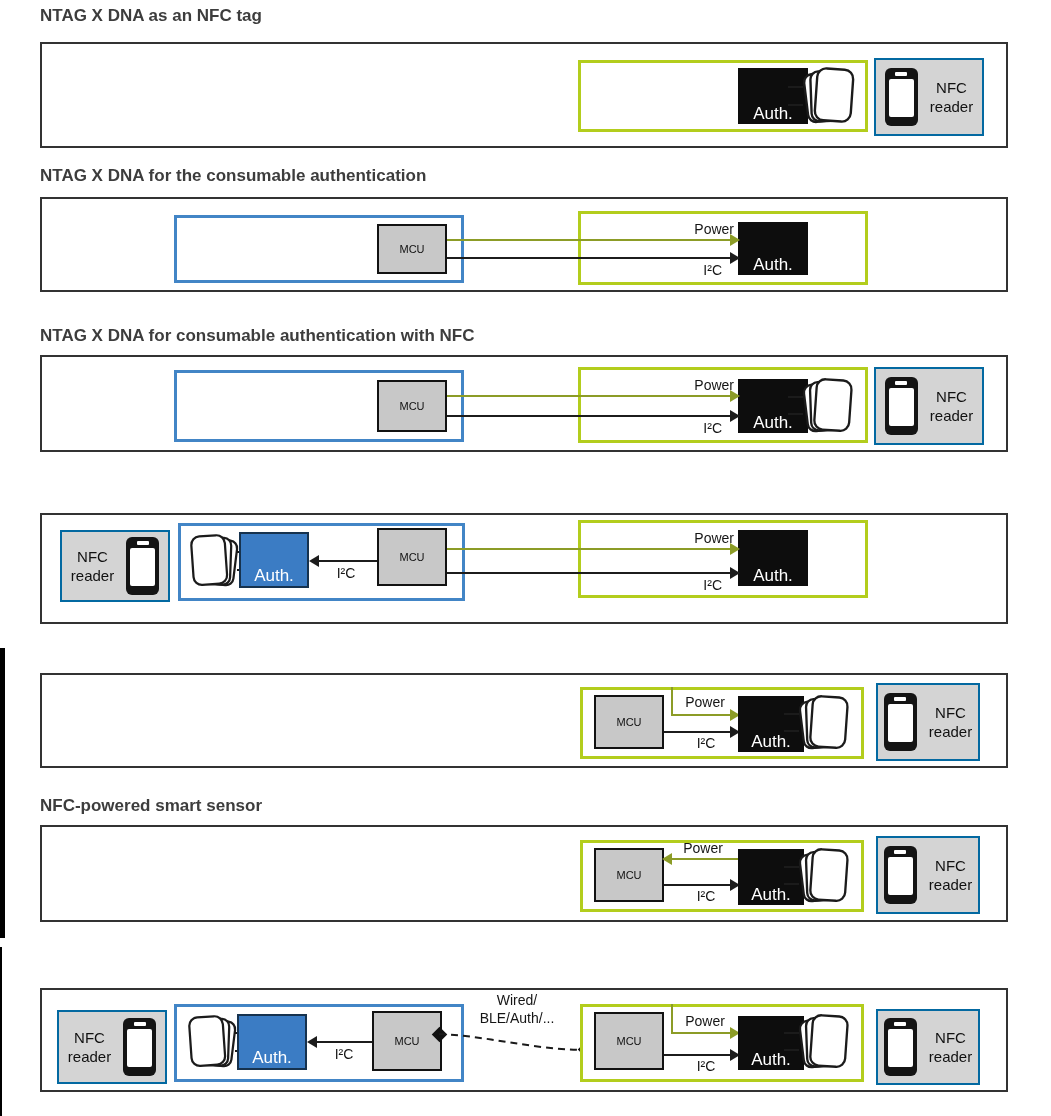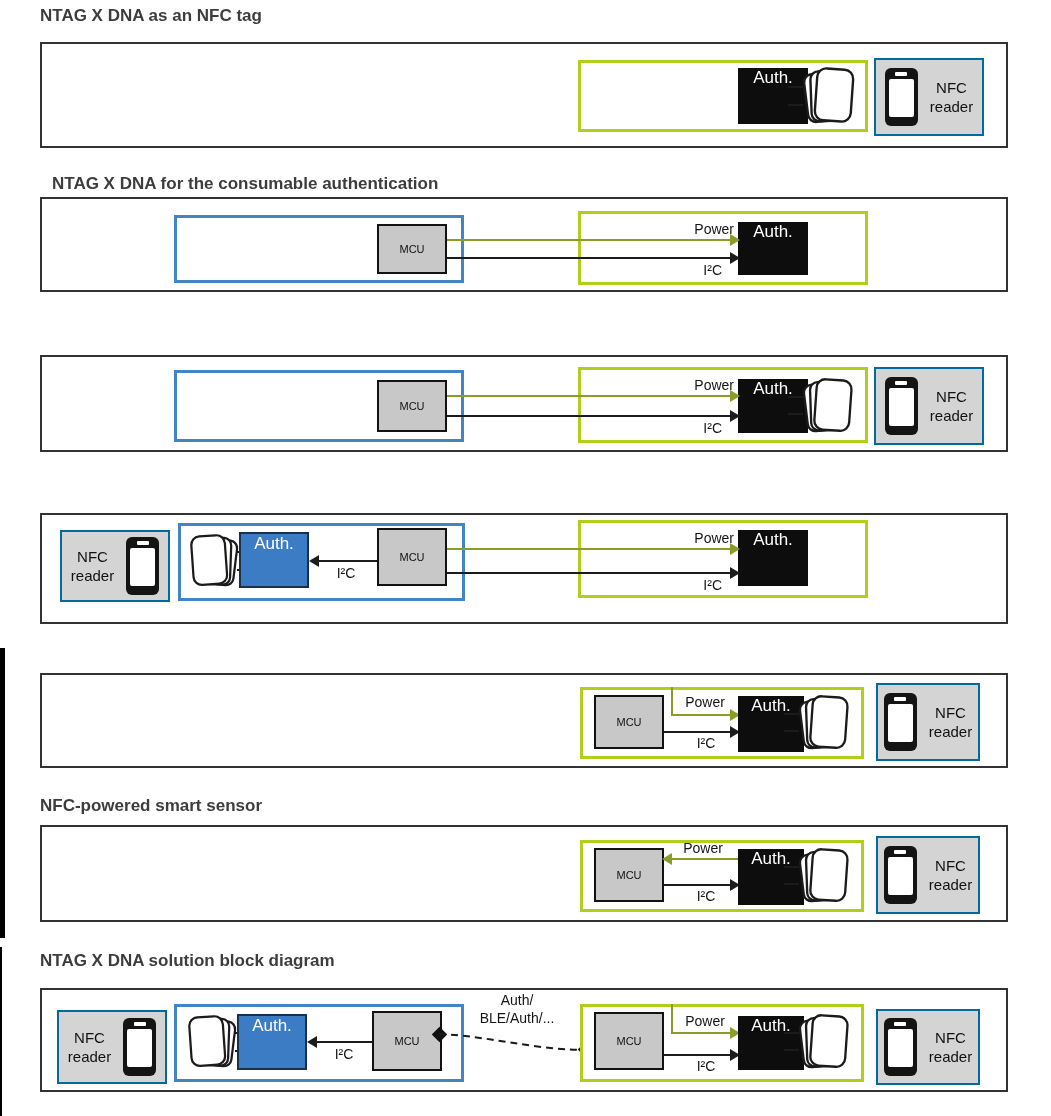--- a/index.html
+++ b/index.html
@@ -4,21 +4,21 @@
 <style>
   html,body{margin:0;padding:0;background:#fff;}
   .stage{position:relative;width:1051px;height:1116px;background:#fff;
          font-family:"Liberation Sans", sans-serif;overflow:hidden;}
   .title{position:absolute;left:40px;font-size:17px;font-weight:bold;color:#3d3d3d;white-space:nowrap;}
   .obox{position:absolute;left:40px;width:968px;border:2px solid var(--box_border);background:#fff;box-sizing:border-box;}
   .gbox{position:absolute;border:3px solid var(--lime);background:#fff;box-sizing:border-box;}
   .bbox{position:absolute;border:3px solid var(--blue_border);background:#fff;box-sizing:border-box;}
   .mcu{position:absolute;background:var(--gray_fill);border:2.5px solid #121212;box-sizing:border-box;
        display:flex;align-items:center;justify-content:center;font-size:11px;color:#111;}
-  .auth{position:absolute;background:var(--black_fill);color:#fff;display:flex;align-items:flex-start;
+  .auth{position:absolute;background:var(--black_fill);color:#fff;display:flex;align-items:flex-end;
         justify-content:center;font-size:17px;box-sizing:border-box;}
   .auth.blue{background:var(--blue_fill);border:2px solid #16324e;}
   .reader{position:absolute;background:var(--reader_fill);border:2px solid #0369a1;box-sizing:border-box;
           display:flex;align-items:center;justify-content:center;gap:12px;}
   .rlabel{font-size:15px;line-height:1.3;color:#111;text-align:center;}
   .phone{width:33px;height:58px;background:#141414;border-radius:6px;position:relative;flex:0 0 auto;}
   .phone::before{content:"";position:absolute;left:4px;right:4px;top:11px;bottom:9px;background:#fff;border-radius:2px;}
   .phone::after{content:"";position:absolute;top:4px;left:50%;transform:translateX(-50%);width:12px;height:4px;background:#fff;border-radius:1px;}
   .antenna{position:absolute;}
   .antenna svg{width:100%;height:100%;display:block;}
@@ -64,40 +64,41 @@
     </div>
     <div class="reader" style="left:832px;top:14px;width:110px;height:78px;">
       <div class="phone"></div>
       <div class="rlabel">
           <div>NFC</div>
           <div>reader</div>
         </div>
     </div>
   </div>
 
-  <div class="title" style="top:174px;margin-left:12px;">NTAG X DNA for the consumable authentication</div>
+  <div class="title" style="top:166px;">NTAG X DNA for the consumable authentication</div>
   <div class="obox" style="top:197px;height:95px;">
     <div class="bbox" style="left:132px;top:16px;width:290px;height:68px;"></div>
     <div class="mcu" style="left:335px;top:25px;width:70px;height:50px;">
         <span>MCU</span>
       </div>
     <div class="gbox" style="left:536px;top:12px;width:290px;height:74px;"></div>
     <div class="auth" style="left:696px;top:23px;width:70px;height:53px;">
         <span>Auth.</span>
       </div>
     <div class="arrow olive r" style="left:405px;top:40px;width:291px;">
         <i class="head"></i>
       </div>
     <div class="lbl right" style="left:600px;top:22px;width:92px;">Power</div>
     <div class="arrow blk r" style="left:405px;top:58px;width:291px;">
         <i class="head"></i>
       </div>
     <div class="lbl right" style="left:600px;top:63px;width:80px;">I²C</div>
   </div>
 
+  <div class="title" style="top:326px;">NTAG X DNA for consumable authentication with NFC</div>
   <div class="obox" style="top:355px;height:97px;">
     <div class="bbox" style="left:132px;top:13px;width:290px;height:72px;"></div>
     <div class="mcu" style="left:335px;top:23px;width:70px;height:52px;">
         <span>MCU</span>
       </div>
     <div class="gbox" style="left:536px;top:10px;width:290px;height:76px;"></div>
     <div class="auth" style="left:696px;top:22px;width:70px;height:54px;">
         <span>Auth.</span>
       </div>
     <div class="antenna stub-left" style="left:758px;top:18px;width:60px;height:62px;">
@@ -231,21 +232,20 @@
     </div>
     <div class="reader" style="left:834px;top:9px;width:104px;height:78px;">
       <div class="phone"></div>
       <div class="rlabel">
           <div>NFC</div>
           <div>reader</div>
         </div>
     </div>
   </div>
 
-  <div class="title" style="top:951px;">NTAG X DNA solution block diagram</div>
   <div class="obox" style="top:988px;height:104px;">
     <div class="reader" style="left:15px;top:20px;width:110px;height:74px;">
       <div class="rlabel">
           <div>NFC</div>
           <div>reader</div>
         </div>
       <div class="phone"></div>
     </div>
     <div class="bbox" style="left:132px;top:14px;width:290px;height:78px;"></div>
     <div class="antenna stub-right mirror" style="left:140px;top:20px;width:56px;height:64px;">
@@ -260,21 +260,21 @@
     <div class="auth blue" style="left:195px;top:24px;width:70px;height:56px;">
         <span>Auth.</span>
       </div>
     <div class="arrow blk l" style="left:267px;top:51px;width:66px;">
         <i class="head"></i>
       </div>
     <div class="lbl center" style="left:277px;top:56px;width:50px;">I²C</div>
     <div class="mcu" style="left:330px;top:21px;width:70px;height:60px;">
         <span>MCU</span>
       </div>
-    <div class="lbl center" style="left:395px;top:2px;width:160px;">Auth/</div>
+    <div class="lbl center" style="left:395px;top:2px;width:160px;">Wired/</div>
     <div class="lbl center" style="left:395px;top:20px;width:160px;">BLE/Auth/...</div>
     <div class="diamond" style="left:392px;top:39px;"></div>
     <div class="dash-link" style="left:396px;top:38px;width:146px;height:28px;">
       <svg width="146" height="28" viewBox="0 0 146 28">
           <path d="M1 6 C 50 8, 92 21, 145 22" fill="none" stroke="#1a1a1a" stroke-width="2" stroke-dasharray="7 5"></path>
         </svg>
     </div>
     <div class="diamond" style="left:538px;top:54px;"></div>
     <div class="gbox" style="left:538px;top:14px;width:284px;height:78px;"></div>
     <div class="mcu" style="left:552px;top:22px;width:70px;height:58px;">

